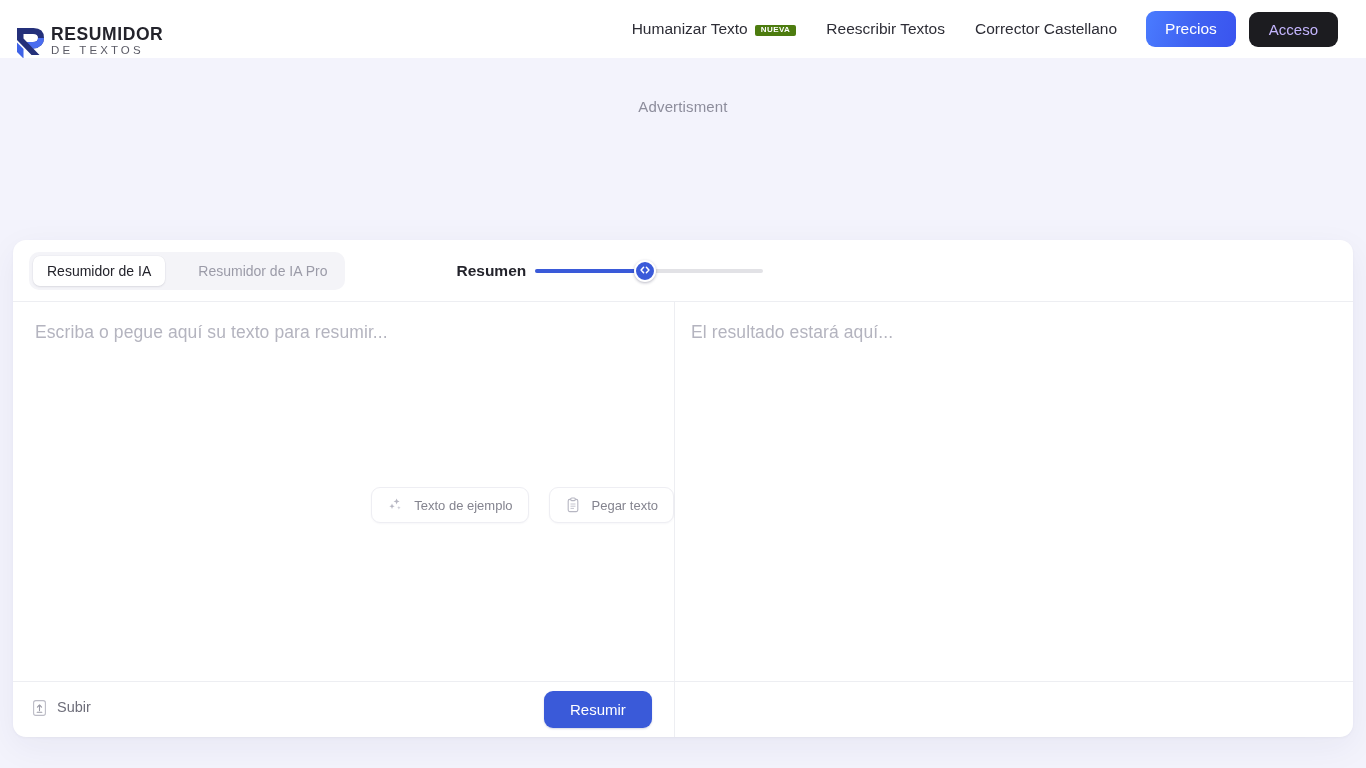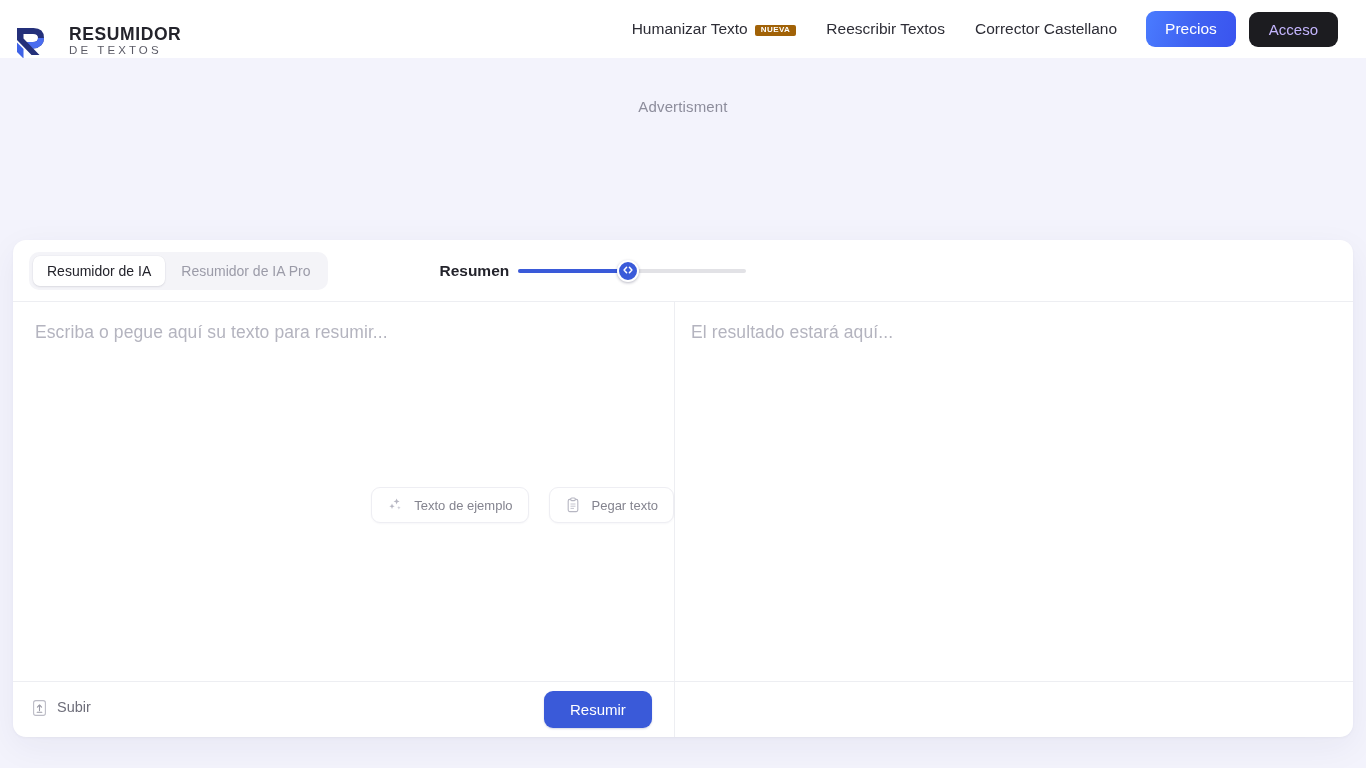--- a/index.html
+++ b/index.html
@@ -21,21 +21,21 @@
     background: #ffffff;
     display: flex;
     align-items: center;
     padding: 0 28px 0 14px;
     position: relative;
     z-index: 20;
   }
   .brand {
     display: flex;
     align-items: center;
-    gap: 23px;
+    gap: 5px;
     cursor: pointer;
     margin-top: 24px;
   }
   .brand-mark { width: 32px; height: 33px; display: block; flex: 0 0 auto; }
   .brand-words { display: flex; flex-direction: column; justify-content: center; }
   .brand-line1 {
     font-size: 17.5px;
     font-weight: 700;
     letter-spacing: 0.6px;
     color: #23232b;
@@ -60,21 +60,21 @@
     color: #2d2d36;
     padding: 8px 15px;
     display: flex;
     align-items: center;
     gap: 7px;
     cursor: pointer;
     white-space: nowrap;
     text-decoration: none;
   }
   .badge-new {
-    background: #a16207;
+    background: #4d7c0f;
     color: #ffffff;
     font-size: 8px;
     font-weight: 700;
     letter-spacing: 0.45px;
     padding: 1px 6px 2px;
     border-radius: 2px;
     line-height: 1;
     position: relative;
     top: 1px;
   }
@@ -136,21 +136,21 @@
     align-items: center;
     padding: 0 16px;
     flex: 0 0 auto;
   }
   .tabs {
     display: flex;
     align-items: flex-end;
     background: #f4f4f8;
     border-radius: 10px;
     padding: 4px;
-    gap: 2px;
+    gap: 19px;
   }
   .tab {
     font-size: 14px;
     padding: 7px 14px;
     border-radius: 7px;
     color: #9b9ba8;
     cursor: pointer;
     white-space: nowrap;
     border: none;
     background: transparent;

